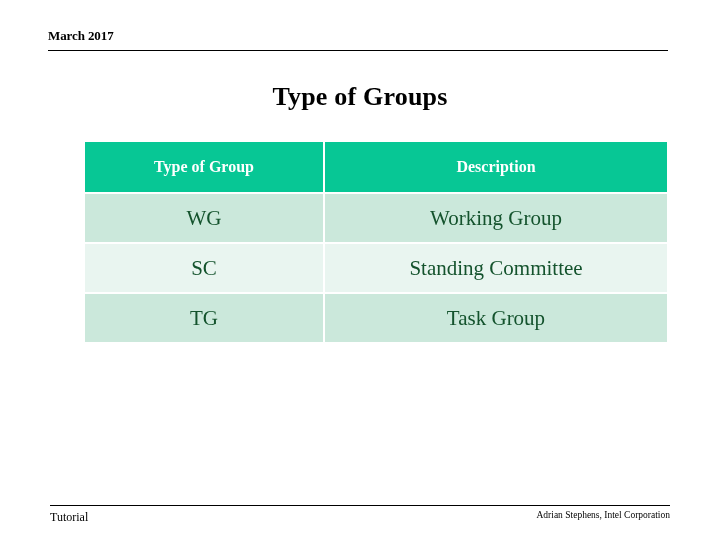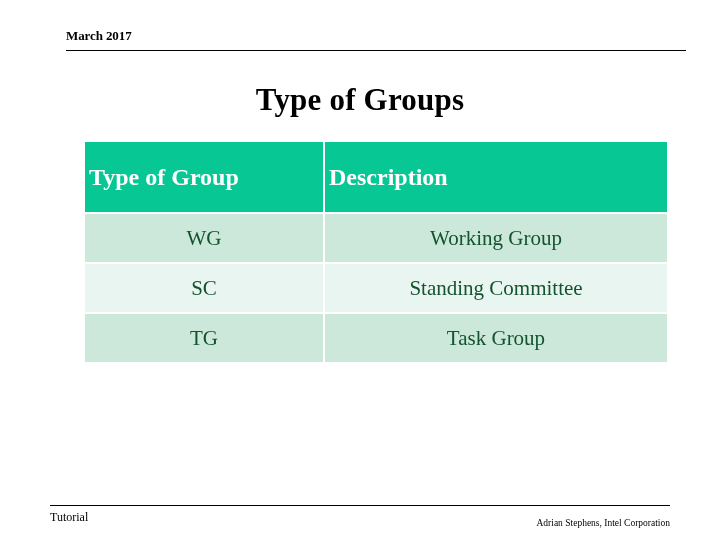--- a/index.html
+++ b/index.html
@@ -12,21 +12,21 @@
     height: 540px;
     overflow: hidden;
     font-family: "Liberation Serif", "DejaVu Serif", serif;
     color: #000000;
     position: relative;
   }
 
   
   .slide-header {
     position: absolute;
-    left: 66px;
+    left: 48px;
     top: 28px;
     width: 620px;
     height: 26px;
     text-decoration: underline;
   }
   .slide-header .hdr-left {
     position: absolute;
     left: 0;
     top: 0;
     font-size: 13px;
@@ -51,21 +51,21 @@
     border-top: 1.6px solid #000000;
   }
 
   
   .slide-title {
     position: absolute;
     left: 0;
     top: 82px;
     width: 720px;
     text-align: center;
-    font-size: 31px;
+    font-size: 26px;
     font-weight: bold;
     letter-spacing: 0.2px;
   }
 
   
   .tbl-wrap {
     position: absolute;
     left: 85px;
     top: 142px;
     width: 580px;
@@ -76,26 +76,26 @@
     width: 580px;
     margin: -2px;
     table-layout: fixed;
   }
   table.groups col.c1 { width: 238px; }
   table.groups col.c2 { width: 342px; }
 
   table.groups th {
     background: #07C795;
     color: #ffffff;
-    font-size: 24px;
+    font-size: 16px;
     font-weight: bold;
     height: 50px;
-    text-align: left;
+    text-align: center;
     vertical-align: middle;
-    padding: 10px 4px;
+    padding: 0 4px;
   }
   table.groups td {
     font-size: 21px;
     font-weight: normal;
     height: 48px;
     text-align: center;
     vertical-align: middle;
     padding: 0 4px;
     color: #14532d;
   }
@@ -129,21 +129,21 @@
     left: 0;
     right: 0;
     top: 5px;
     text-align: center;
     font-size: 9.5px;
     white-space: nowrap;
   }
   .slide-footer .ftr-right {
     position: absolute;
     right: 0;
-    top: 13px;
+    top: 5px;
     font-size: 9.5px;
     white-space: nowrap;
   }
 </style>
 </head>
 <body>
 
 <div class="slide-header">
   <div class="hdr-left">March 2017</div>
   <div class="hdr-rule"></div>

